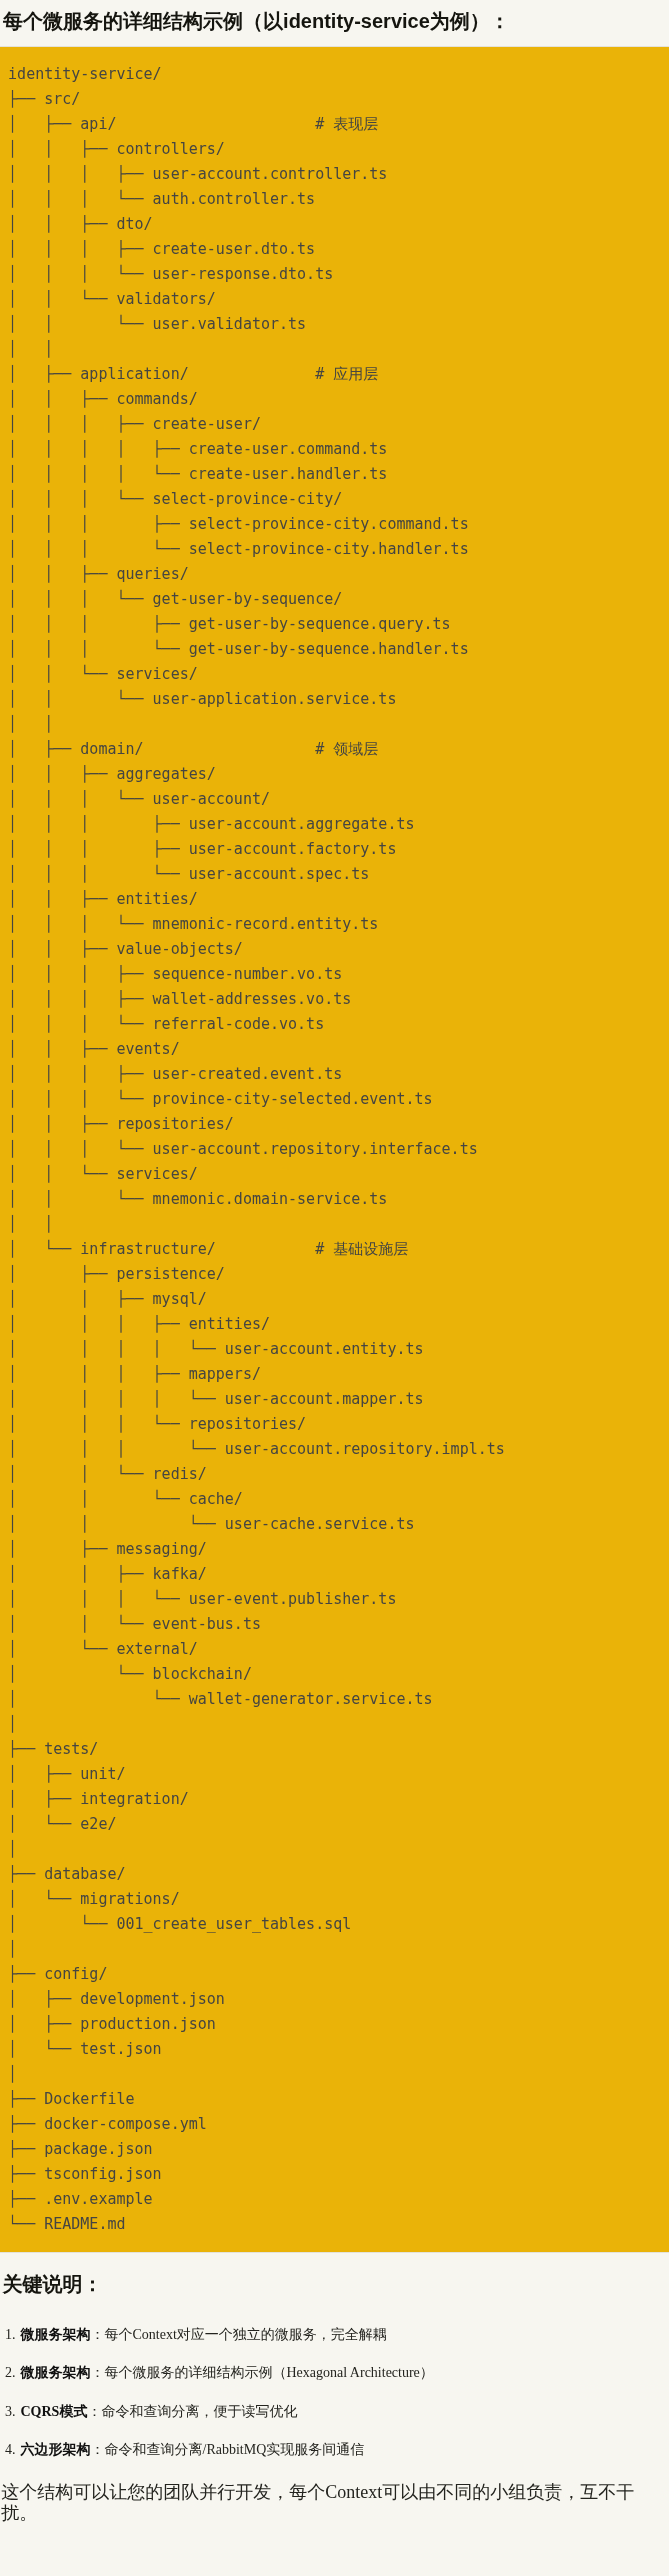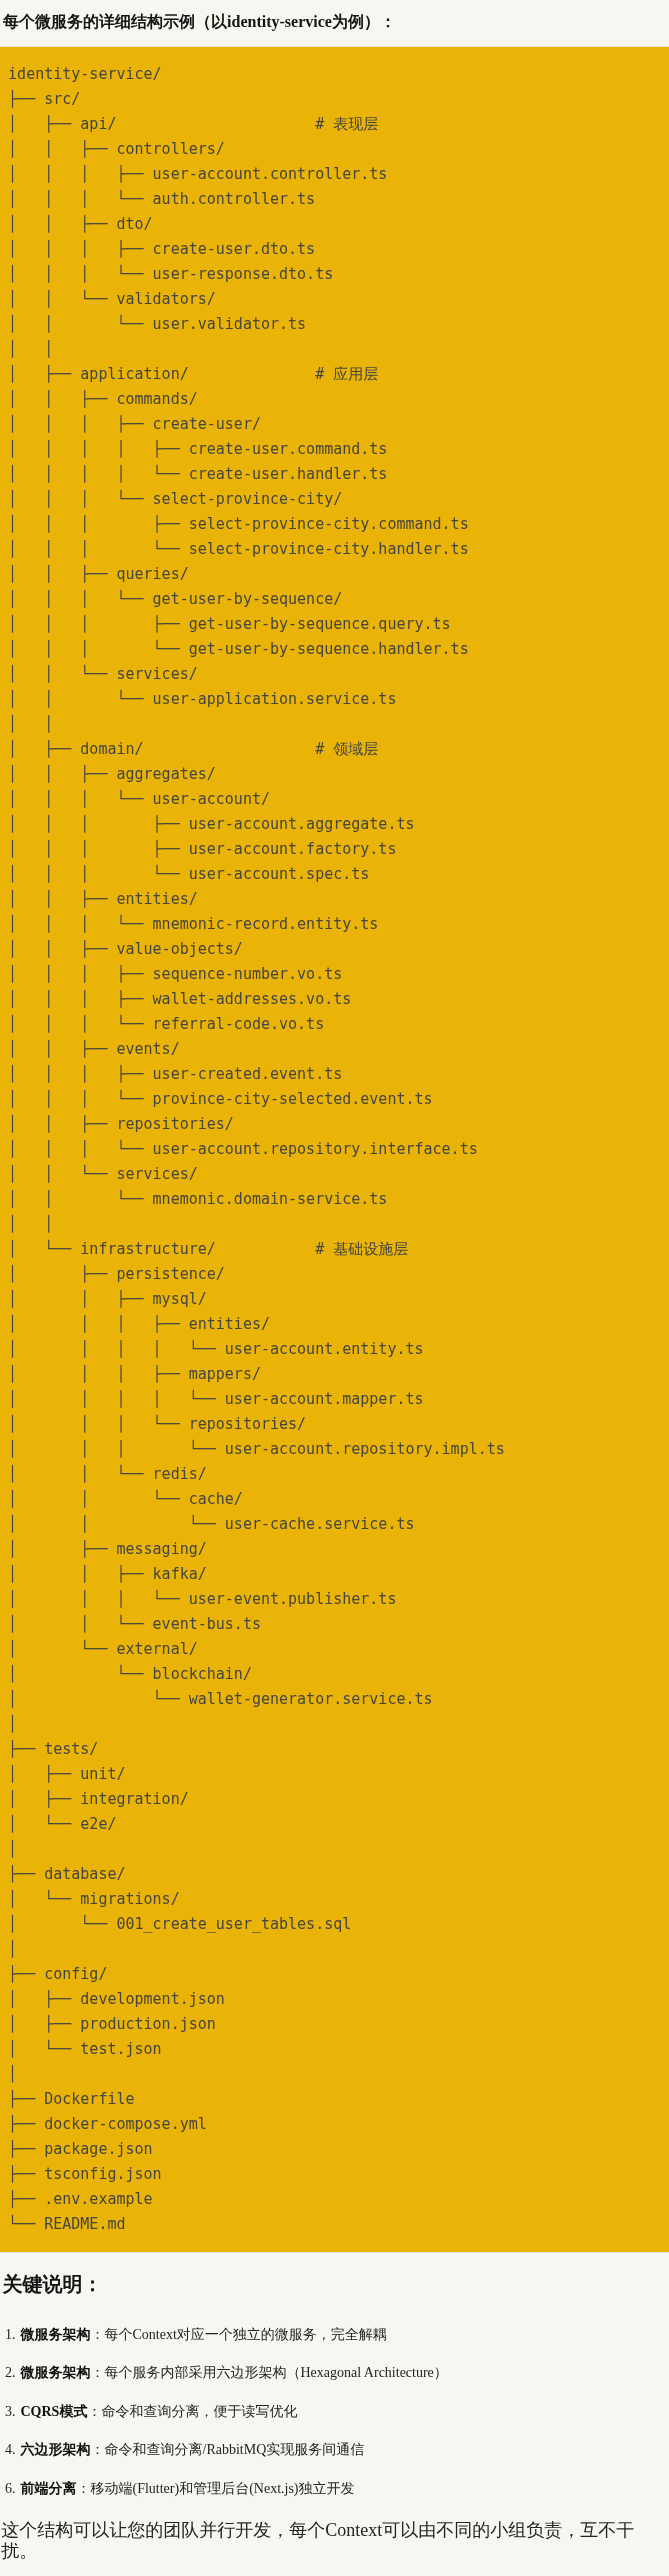--- a/index.html
+++ b/index.html
@@ -10,23 +10,23 @@
   body {
     width: 669px;
     overflow-x: hidden;
     font-family: "Liberation Serif", "DejaVu Serif", serif;
     color: #24241f;
   }
   .page {
     padding-top: 8.1px;
   }
   .page-title {
-    font-family: Liberation Serif, serif;
+    font-family: Liberation Sans, sans-serif;
     font-weight: 700;
-    font-size: 16px;
+    font-size: 20px;
     line-height: 27.5px;
     color: #15150f;
     margin: 0 3.8px 10px 3.1px;
   }
   pre.file-tree {
     margin: 0;
     background: #eab308;
     border-top: 0.6px solid #e4e2da;
     border-bottom: 0.6px solid #e4e2da;
     padding: 15px 6.3px 15.6px 8.1px;
@@ -162,29 +162,26 @@
 ├── .env.example
 └── README.md</pre>
 
   <div class="notes-heading">关键说明：</div>
 
   <div class="notes-list">
     <div class="note-item">
       <span class="note-number">1.</span><span class="note-label">微服务架构</span><span class="note-text">：每个Context对应一个独立的微服务，完全解耦</span>
     </div>
     <div class="note-item">
-      <span class="note-number">2.</span><span class="note-label">微服务架构</span><span class="note-text">：每个服务内部采用六边形架构（Hexagonal Architecture）</span>
+      <span class="note-number">2.</span><span class="note-label">微服务架构</span><span class="note-text">：每个微服务的详细结构示例（Hexagonal Architecture）</span>
     </div>
     <div class="note-item">
       <span class="note-number">3.</span><span class="note-label">CQRS模式</span><span class="note-text">：命令和查询分离，便于读写优化</span>
     </div>
     <div class="note-item">
       <span class="note-number">4.</span><span class="note-label">六边形架构</span><span class="note-text">：命令和查询分离/RabbitMQ实现服务间通信</span>
-    </div>
-    <div class="note-item">
-      <span class="note-number">6.</span><span class="note-label">前端分离</span><span class="note-text">：移动端(Flutter)和管理后台(Next.js)独立开发</span>
     </div>
   </div>
 
   <div class="closing-paragraph">这个结构可以让您的团队并行开发，每个Context可以由不同的小组负责，互不干扰。</div>
 
 </div>
 
 
 </body></html>

